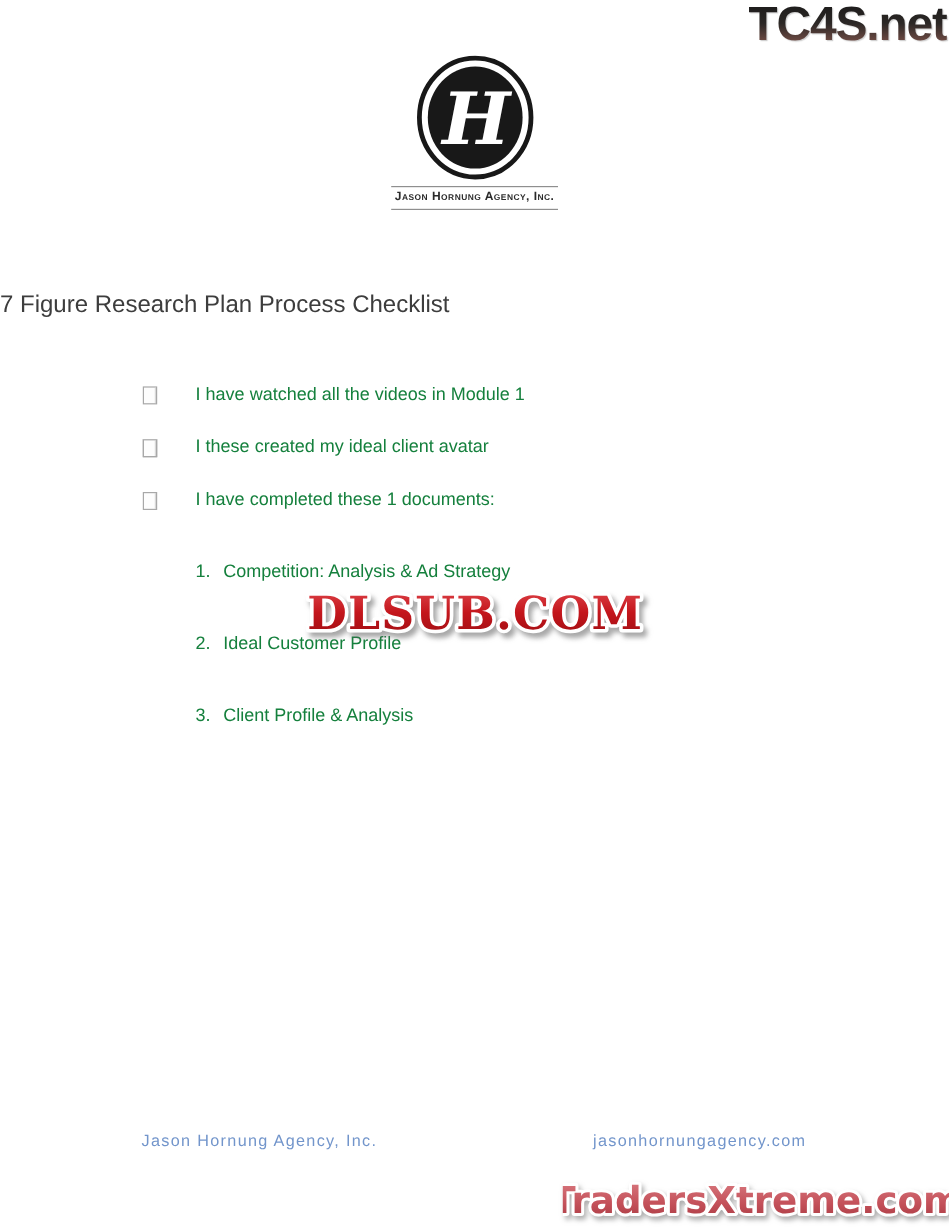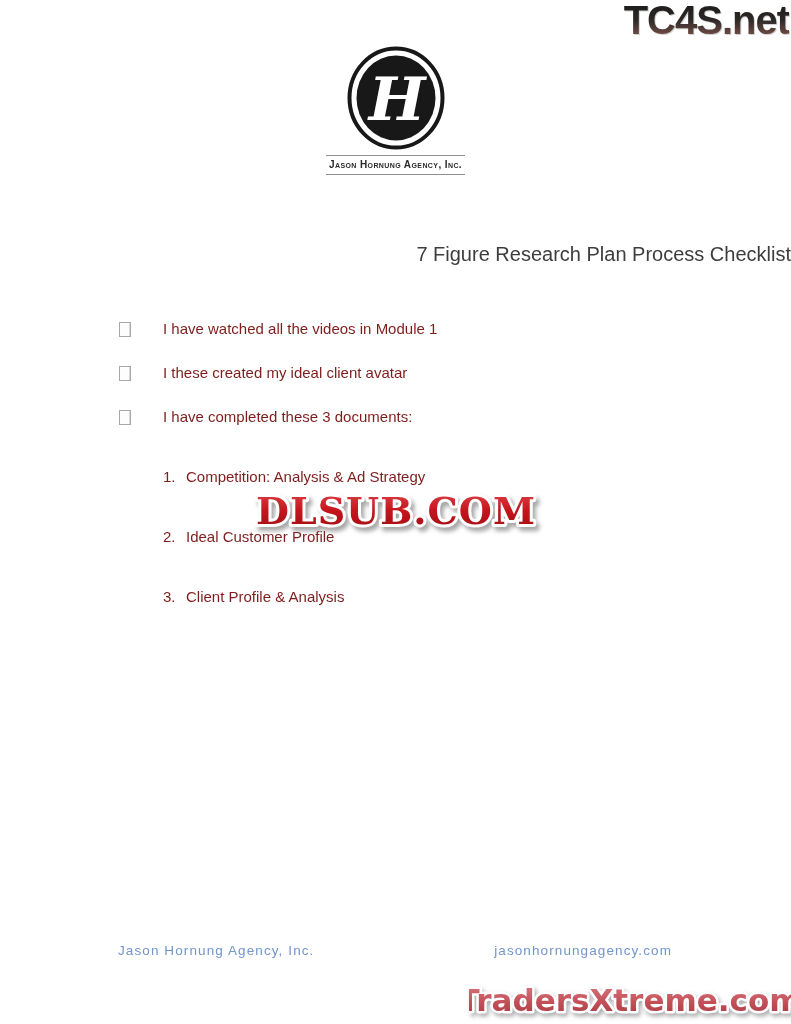--- a/index.html
+++ b/index.html
@@ -43,34 +43,34 @@
     border-top: 1px solid #8f8f8f;
     border-bottom: 1px solid #8f8f8f;
     padding: 3px 3px 4px 3px;
   }
 
   
   .title {
     position: absolute;
     top: 243px; left: 0; right: 0;
     margin: 0;
-    text-align: right;
+    text-align: left;
     font-size: 20px;
     font-weight: 500;
     color: #3d3d3d;
   }
 
   
   .checklist {
     position: absolute;
     top: 318px; left: 118px;
     width: 556px;
     font-size: 15px;
     line-height: 22px;
-    color: #7f1d1d;
+    color: #15803d;
   }
   .check-item {
     position: relative;
     padding-left: 45px;
     margin-bottom: 22px;
   }
   .checkbox {
     position: absolute;
     left: 1px; top: 4px;
     width: 10px; height: 13px;
@@ -137,21 +137,21 @@
     </div>
     <div class="check-item">
       <span class="checkbox"></span>
     </div>
     <div class="check-item">
       <span class="checkbox"></span>
       <span>I these created my ideal client avatar</span>
     </div>
     <div class="check-item">
       <span class="checkbox"></span>
-      <span>I have completed these 3 documents:</span>
+      <span>I have completed these 1 documents:</span>
     </div>
 
     <div class="doc-item">
       <span class="doc-num">1.</span><span>Competition: Analysis &amp; Ad Strategy</span>
     </div>
     <div class="doc-item">
       <span class="doc-num">2.</span><span>Ideal Customer Profile</span>
     </div>
     <div class="doc-item">
       <span class="doc-num">3.</span><span>Client Profile &amp; Analysis</span>

